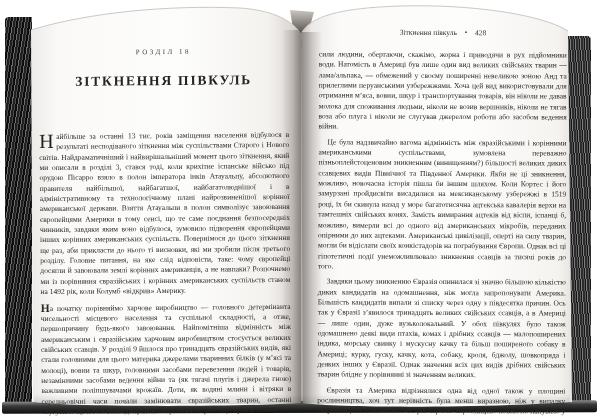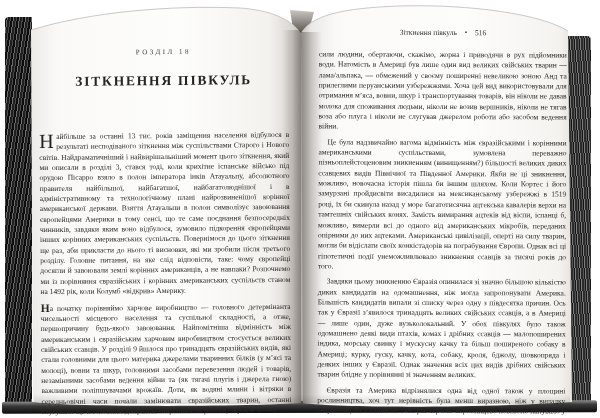--- a/index.html
+++ b/index.html
@@ -106,21 +106,21 @@
       <p class="para">
         <span class="para-initial">Н</span><span>а початку порівняймо харчове виробництво — головного детермінанта чисельності місцевого населення та суспільної складності, а отже, першопричину будь-якого завоювання. Найпомітніша відмінність між американським і євразійським харчовим виробництвом стосується великих свійських ссавців. У розділі 9 йшлося про тринадцять євразійських видів, які стали головними для цього материка джерелами тваринних білків (у м’ясі та молоці), вовни та шкур, головними засобами перевезення людей і товарів, незамінними засобами ведення війни та (як тягачі плугів і джерела гною) важливими поліпшувачами врожаїв. Доти, як водяні млини і вітряки в середньовічні часи почали замінювати євразійських тварин, останні слугували ще й головним джерелом «виробничої» роботи, окрім м’язової</span>
       </p>
     </div>
   </div>
 
   <div class="page-text right-text">
     <div class="running-head">
       <span>Зіткнення півкуль</span>
       <span class="sq">▪</span>
-      <span>516</span>
+      <span>428</span>
     </div>
     <div class="body-copy right-body">
       <p class="para">сили людини, обертаючи, скажімо, жорна і приводячи в рух підйомники води. Натомість в Америці був лише один вид великих свійських тварин — лама/альпака, — обмежений у своєму поширенні невеликою зоною Анд та прилеглими перуанськими узбережжями. Хоча цей вид використовували для отримання м’яса, вовни, шкур і транспортування товарів, він ніколи не давав молока для споживання людьми, ніколи не возив вершників, ніколи не тягав воза або плуга і ніколи не слугував джерелом роботи або засобом ведення війни.</p>
       <p class="para indent">Це була надзвичайно вагома відмінність між євразійськими і корінними американськими суспільствами, зумовлена переважно пізньоплейстоценовим зникненням (винищенням?) більшості великих диких ссавцевих видів Північної та Південної Америки. Якби не ці зникнення, можливо, новочасна історія пішла би іншим шляхом. Коли Кортес і його замурзані пройдисвіти висадилися на мексиканському узбережжі в 1519 році, їх би скинула назад у море багатотисячна ацтекська кавалерія верхи на тамтешніх свійських конях. Замість вимирання ацтеків від віспи, іспанці б, можливо, вимерли всі до одного від американських мікробів, переданих опірними до них ацтеками. Американські цивілізації, оперті на силу тварин, могли би відіслати своїх конкістадорів на пограбування Європи. Однак всі ці гіпотетичні події унеможливлювало зникнення ссавців за тисячі років до того.</p>
       <p class="para indent">Завдяки цьому зникненню Євразія опинилася зі значно більшою кількістю диких кандидатів на одомашнення, ніж могла запропонувати Америка. Більшість кандидатів випали зі списку через одну з півдесятка причин. Ось так у Євразії з’явилося тринадцять великих свійських ссавців, а в Америці — лише один, дуже вузьколокальний. У обох півкулях було також одомашнено деякі види птахів, комах і дрібних ссавців — малопоширених індика, морську свинку і мускусну качку та більш поширеного собаку в Америці; курку, гуску, качку, кота, собаку, кроля, бджолу, шовкопряда і деяких інших у Євразії. Однак значення всіх цих видів дрібних свійських тварин блідне у порівнянні зі значенням великих.</p>
       <p class="para indent">Євразія та Америка відрізнялися одна від одної також у площині рослинництва, хоч тут нерівність була менш виразною, ніж у випадку тваринництва. Станом на 1492 рік харчове виробництво повністю панувало у Євразії. До незначної кількості євразійських мисливців-збирачів, у яких не було ні культурних рослин, ані свійських тварин, належали тільки айни із Північної Японії, ті сибірські суспільства, які не займалися оленярством, та дрібні групи мисливців-збирачів, розкидані по лісах Індії та тропічної Південно-Східної Азії, які торгували із сусідами-рільниками. Деякі інші євразійські суспільства, найпомітніші серед яких центральноазійські кочові</p>
     </div>
   </div>
 
 </div>

